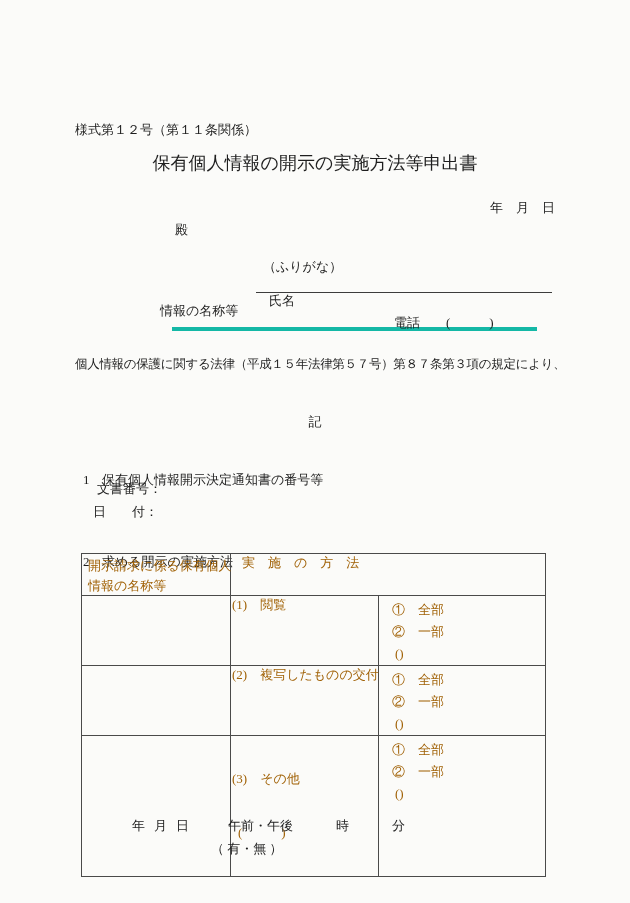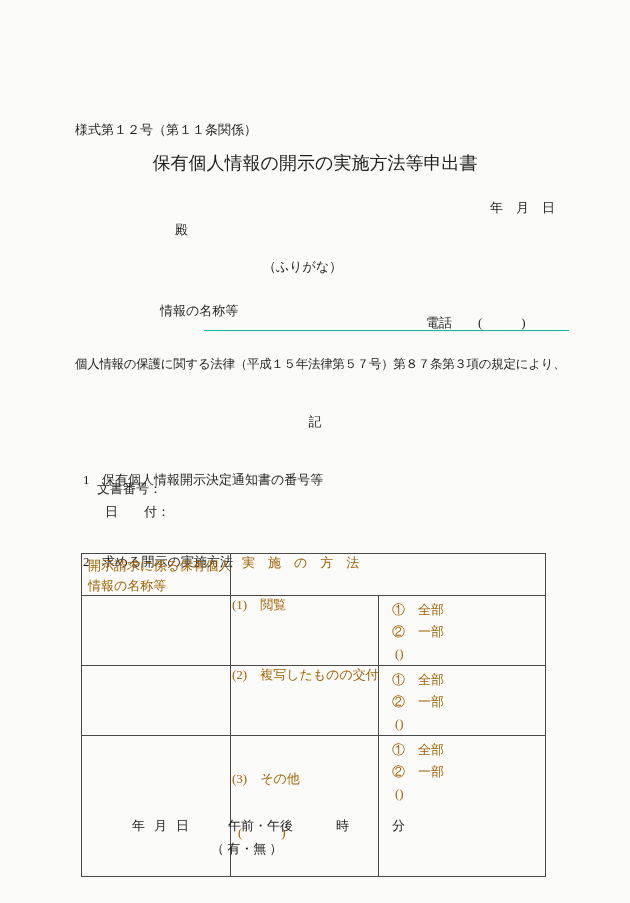--- a/index.html
+++ b/index.html
@@ -12,30 +12,30 @@
     margin-top:36px;
   }
   .abs { position:absolute; white-space:pre; }
   .title { left:0; width:630px; text-align:center; font-size:18px; top:115px; letter-spacing:0; }
   .form-number { left:75px; top:85px; }
   .date-top { left:490px; top:163px; }
   .addressee { left:175px; top:185px; }
   .furigana { left:263px; top:222px; }
   .name-field { left:256px; top:240px; width:296px; height:17px; border-bottom:1px solid #3c3c3c; }
   .address-label { left:160px; top:266px; }
-  .phone-field { left:204px; top:278px; width:365px; height:17px; border-bottom:1px solid #14b8a6; }
+  .phone-field { left:172px; top:278px; width:365px; height:17px; border-bottom:4px solid #14b8a6; }
   .phone-text { position:absolute; left:222px; top:0; white-space:pre; }
   .intro1 { left:75px; top:320px; font-size:12.5px; letter-spacing:-0.3px; }
   .intro2 { left:75px; top:344px; font-size:12.5px; }
   .record-marker { left:0; width:630px; text-align:center; top:377px; }
   .item { white-space:pre; }
   .item-no { display:inline-block; width:19px; white-space:pre; }
   .i1 { left:70px; top:419px; }
   .i1a { left:97px; top:444px; }
-  .i1b { left:105px; top:467px; }
+  .i1b { left:93px; top:467px; }
   .i2 { left:70px; top:501px; }
   .i3 { left:70px; top:758px; }
   .i4 { left:70px; top:804px; }
   .i4-options { left:211px; top:804px; }
   .d3 { top:781px; }
 
   table.method-table {
     position:absolute; left:81px; top:517px; width:464px;
     border-collapse:collapse; table-layout:fixed;
     font-size:13px; color:#a16207;
@@ -63,20 +63,23 @@
   <div class="abs form-number">様式第１２号（第１１条関係）</div>
 
   <div class="abs title">保有個人情報の開示の実施方法等申出書</div>
 
   <div class="abs date-top">年　月　日</div>
 
   <div class="abs addressee">殿</div>
 
   <div class="abs furigana">（ふりがな）</div>
 
+  <div class="abs name-field">
+    <span>氏名</span>
+  </div>
 
   <div class="abs address-label">情報の名称等</div>
 
   <div class="abs phone-field">
     <span class="phone-text">電話　　(　　　)</span>
   </div>
 
   <div class="abs intro1">個人情報の保護に関する法律（平成１５年法律第５７号）第８７条第３項の規定により、</div>
 
   <div class="abs record-marker">記</div>

